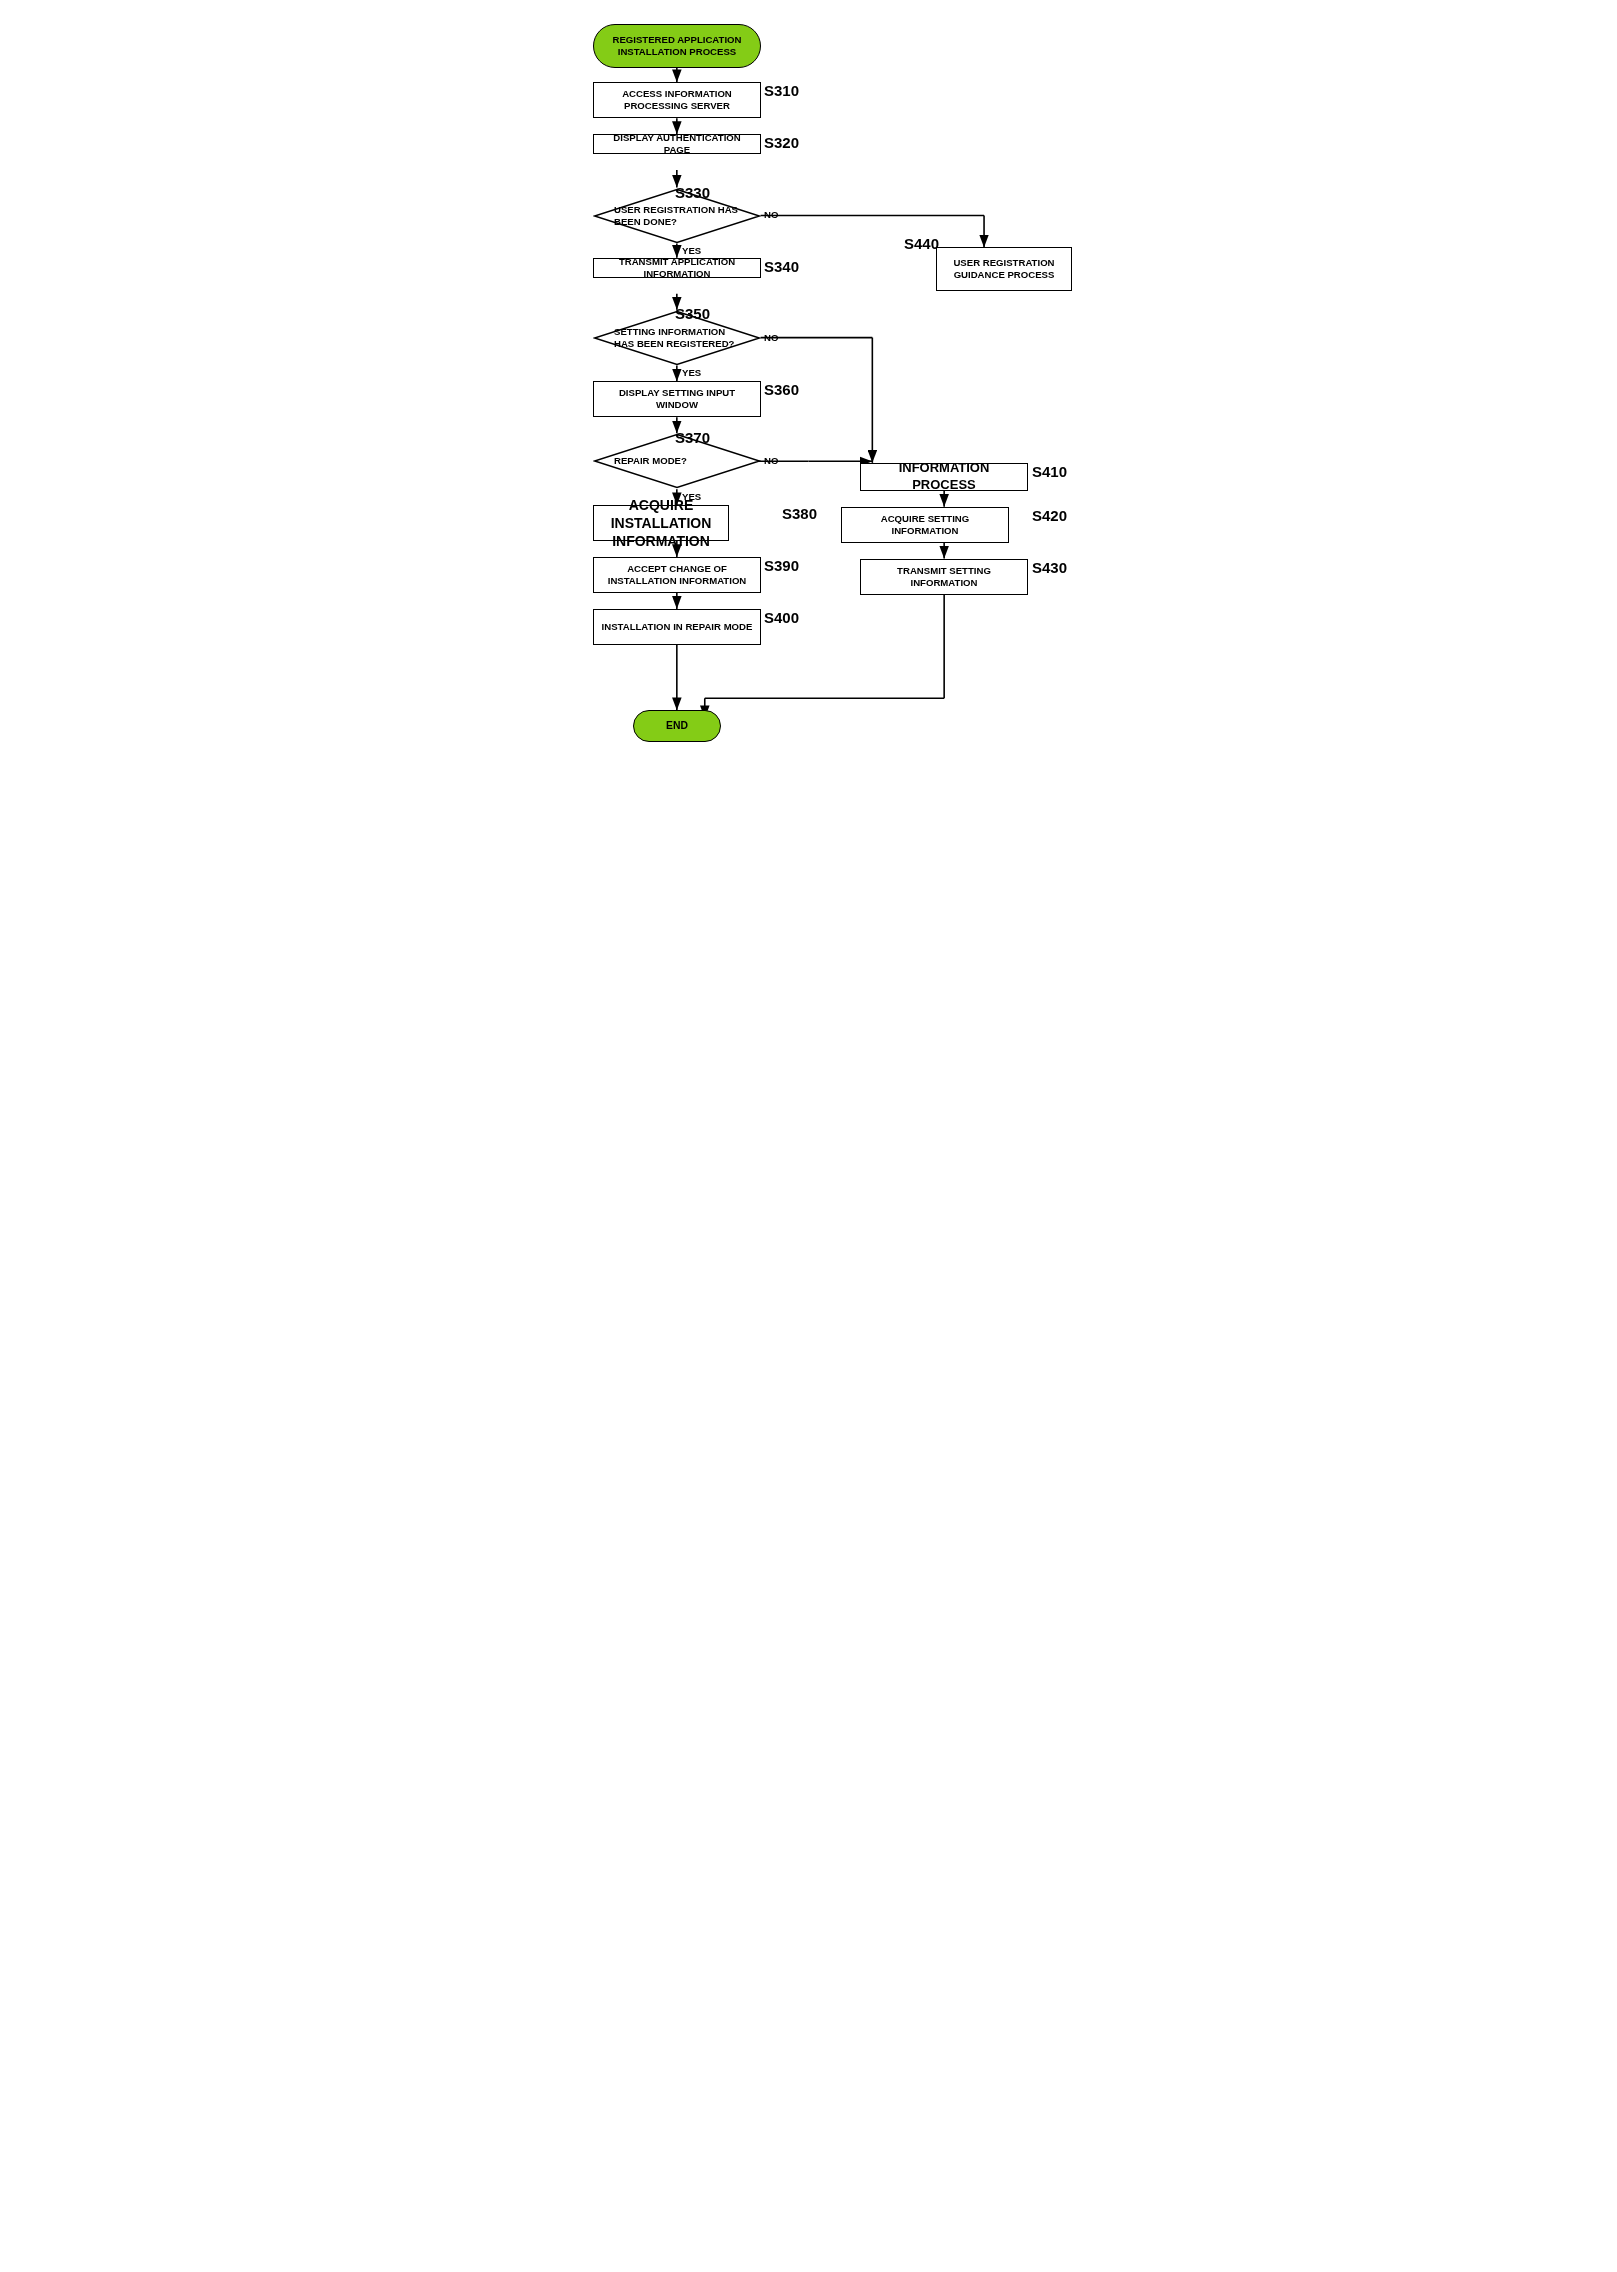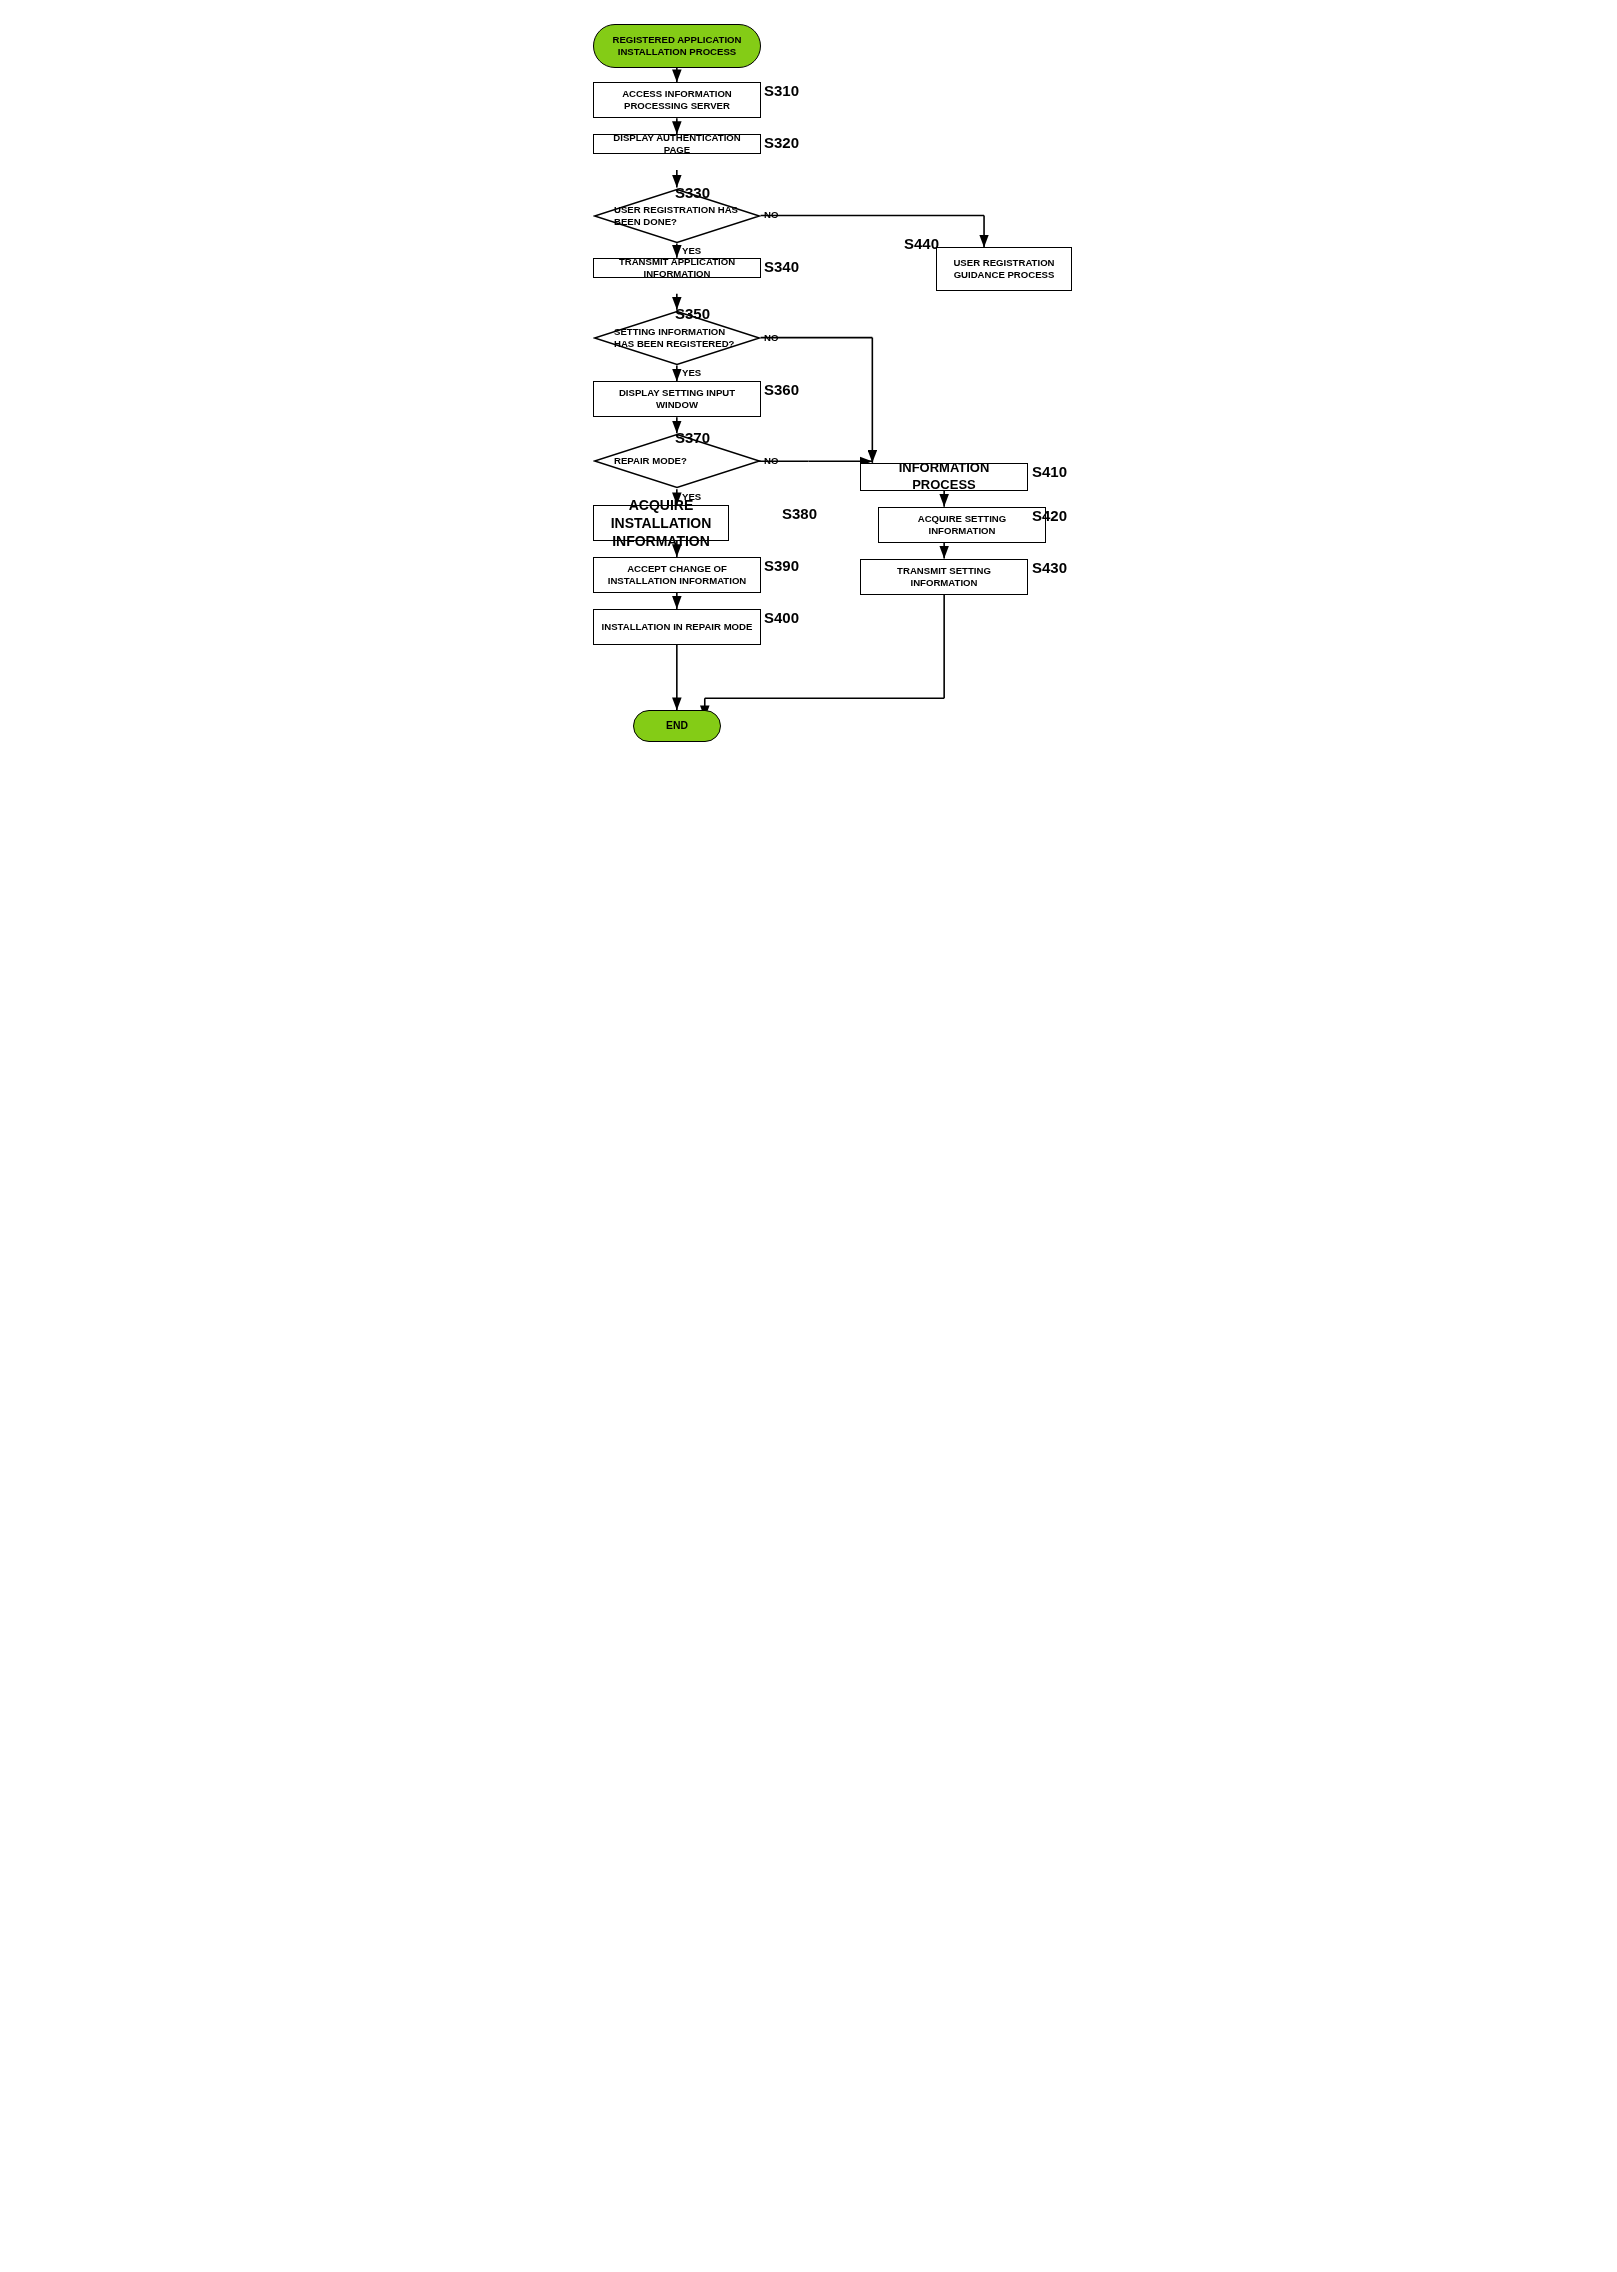--- a/index.html
+++ b/index.html
@@ -235,21 +235,21 @@
 
   <div class="box-pill" style="left:104px; top:694px; width:88px; height:32px; font-size:10.4px;">
     <span>END</span>
   </div>
 
   <div class="box-rect" style="left:331px; top:447px; width:168px; height:28px; font-size:13px;">
     <span>INFORMATION PROCESS</span>
   </div>
   <div class="step-label" style="left:503px; top:447px;">S410</div>
 
-  <div class="box-rect" style="left:349px; top:491px; width:168px; height:36px; font-size:9.6px;">
+  <div class="box-rect" style="left:312px; top:491px; width:168px; height:36px; font-size:9.6px;">
     <span>ACQUIRE SETTING
 INFORMATION</span>
   </div>
   <div class="step-label" style="left:503px; top:491px;">S420</div>
 
   <div class="box-rect" style="left:331px; top:543px; width:168px; height:36px; font-size:9.6px;">
     <span>TRANSMIT SETTING
 INFORMATION</span>
   </div>
   <div class="step-label" style="left:503px; top:543px;">S430</div>

